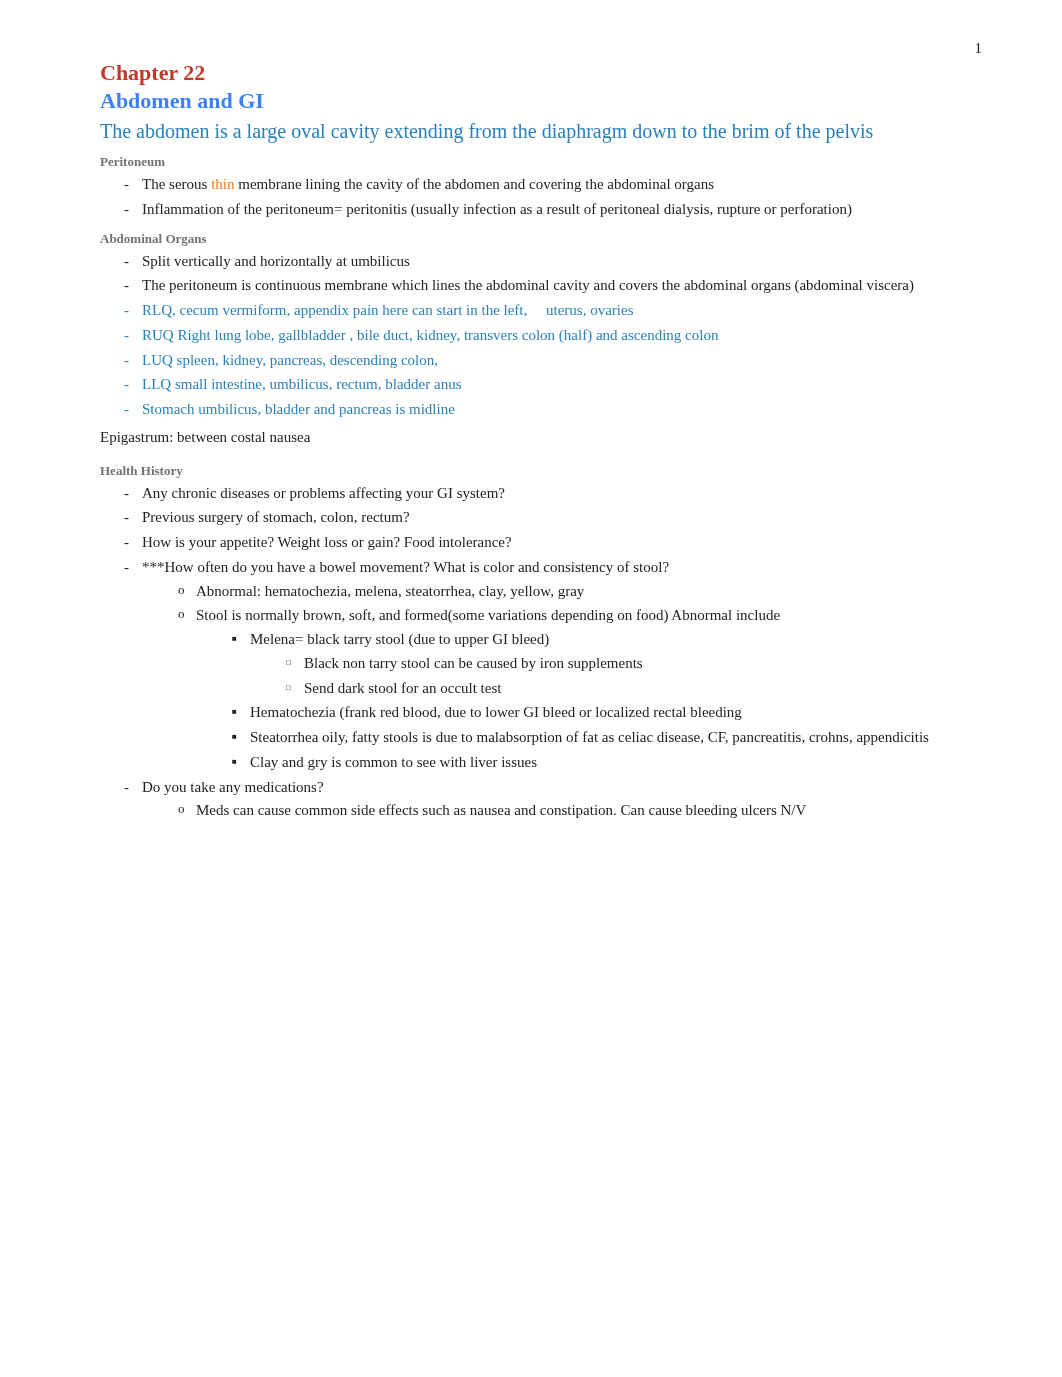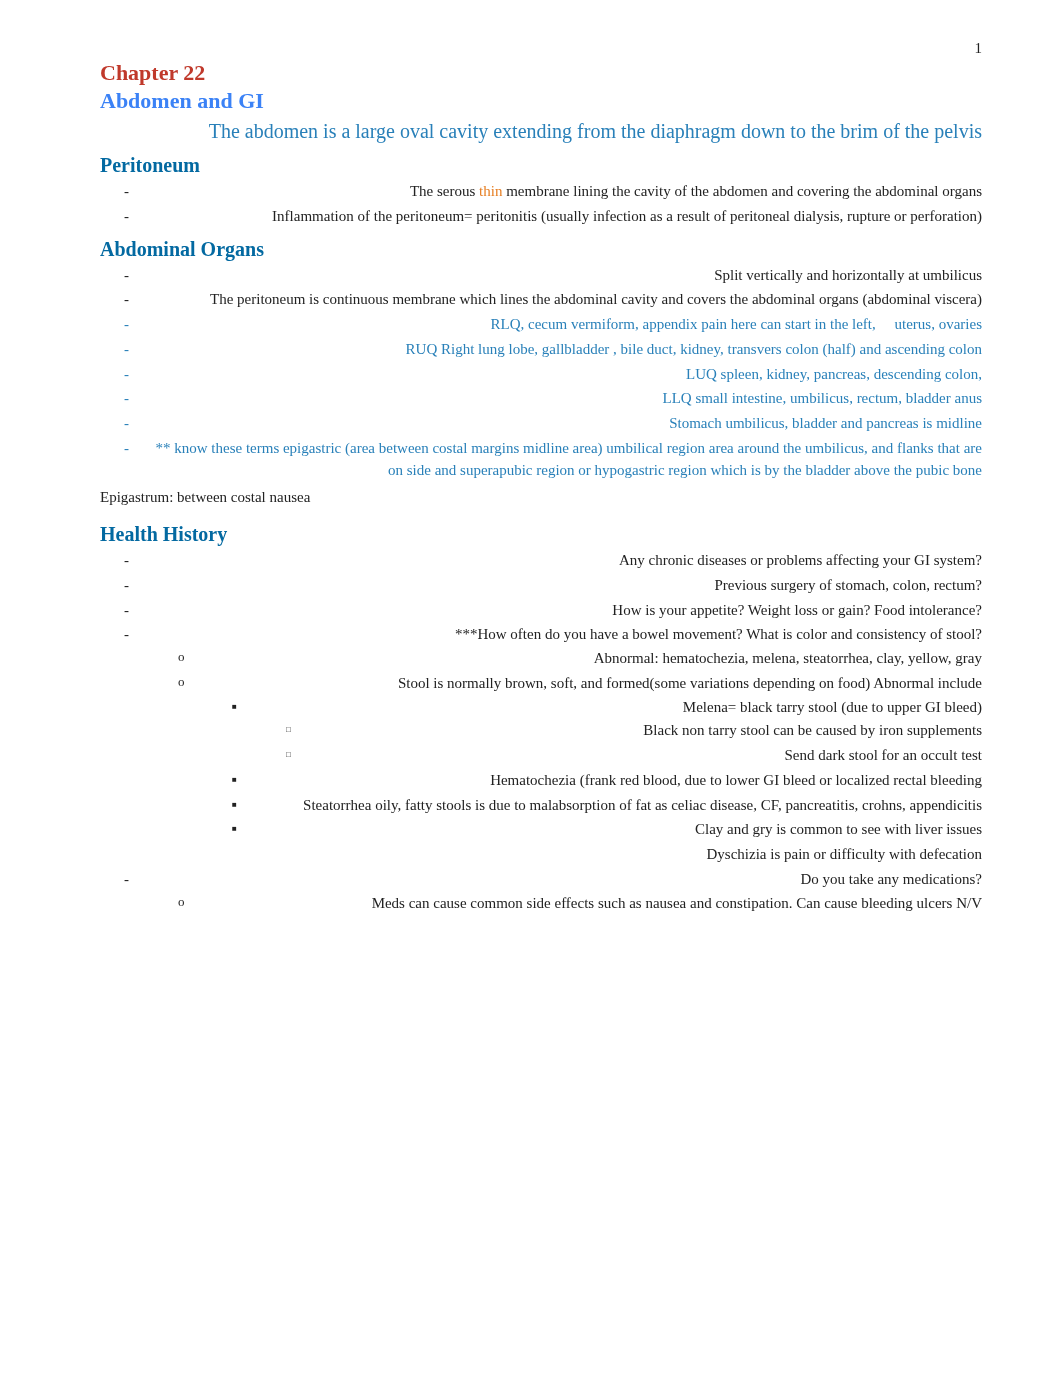--- a/index.html
+++ b/index.html
@@ -15,41 +15,40 @@
     }
     .page-number {
       position: absolute;
       top: 40px;
       right: 80px;
       font-size: 15px;
       color: #222;
     }
     h1 { font-size: 22px; font-weight: bold; color: #c0392b; margin-bottom: 2px; }
     h2 { font-size: 22px; font-weight: bold; color: #3b82f6; margin-bottom: 4px; }
-    h3 { font-size: 20px; font-weight: normal; color: #2980b9; margin-bottom: 8px; line-height: 1.3; text-align: right; }
+    h3 { font-size: 20px; font-weight: normal; color: #2980b9; margin-bottom: 8px; line-height: 1.3; }
     .section-heading {
-      font-size: 20px;
+      font-size: 13px;
       font-weight: bold;
-      color: #0369a1;
+      color: #737373;
       margin-top: 10px;
       margin-bottom: 4px;
     }
     .blue { color: #2980b9; }
     .orange { color: #e67e22; }
     ul.dash-list {
       list-style: none;
       padding-left: 24px;
       margin-bottom: 6px;
     }
     ul.dash-list > li {
       position: relative;
       padding-left: 18px;
       margin-bottom: 3px;
       line-height: 1.45;
-      text-align: right;
     }
     ul.dash-list > li::before {
       content: '-';
       position: absolute;
       left: 0;
     }
     ul.sub-list-o {
       list-style: none;
       padding-left: 36px;
       margin-top: 2px;
@@ -126,21 +125,20 @@
 
 <div class="section-heading">Abdominal Organs</div>
 <ul class="dash-list">
   <li>Split vertically and horizontally at umbilicus</li>
   <li>The peritoneum is continuous membrane which lines the abdominal cavity and covers the abdominal organs (abdominal viscera)</li>
   <li class="blue">RLQ,  cecum vermiform, appendix pain here can start in the left,&nbsp;&nbsp;&nbsp;&nbsp;&nbsp;uterus, ovaries</li>
   <li class="blue">RUQ Right lung lobe, gallbladder , bile duct, kidney, transvers colon (half) and ascending colon</li>
   <li class="blue">LUQ spleen, kidney, pancreas, descending colon,</li>
   <li class="blue">LLQ small intestine, umbilicus, rectum, bladder anus</li>
   <li class="blue">Stomach umbilicus, bladder and pancreas is midline</li>
-  <li class="blue">** know these terms epigastric (area between costal margins midline area) umbilical region area around the umbilicus, and flanks that are on side and superapubic region or hypogastric region which is by the bladder above the pubic bone</li>
 </ul>
 
 <p class="plain-text">Epigastrum: between costal nausea</p>
 
 <div class="spacer"></div>
 
 <div class="section-heading">Health History</div>
 <ul class="dash-list">
   <li>Any chronic diseases or problems affecting your GI system?</li>
   <li>Previous surgery of stomach, colon, rectum?</li>
@@ -153,21 +151,20 @@
           <li>Melena= black tarry stool (due to upper GI bleed)
             <ul class="sub-list-bullet">
               <li>Black non tarry stool can be caused by iron supplements</li>
               <li>Send dark stool for an occult test</li>
             </ul>
           </li>
           <li>Hematochezia (frank red blood, due to lower GI bleed or localized rectal bleeding</li>
           <li>Steatorrhea oily, fatty stools is due to malabsorption of fat as celiac disease, CF, pancreatitis, crohns, appendicitis</li>
           <li>Clay and gry is common to see with liver issues</li>
         </ul>
-        <div style="padding-left: 18px; margin-top: 2px;">Dyschizia is pain or difficulty with defecation</div>
       </li>
     </ul>
   </li>
   <li>Do you take any medications?
     <ul class="sub-list-o">
       <li>Meds can cause common side effects such as nausea and constipation. Can cause bleeding ulcers N/V</li>
     </ul>
   </li>
 </ul>
 

